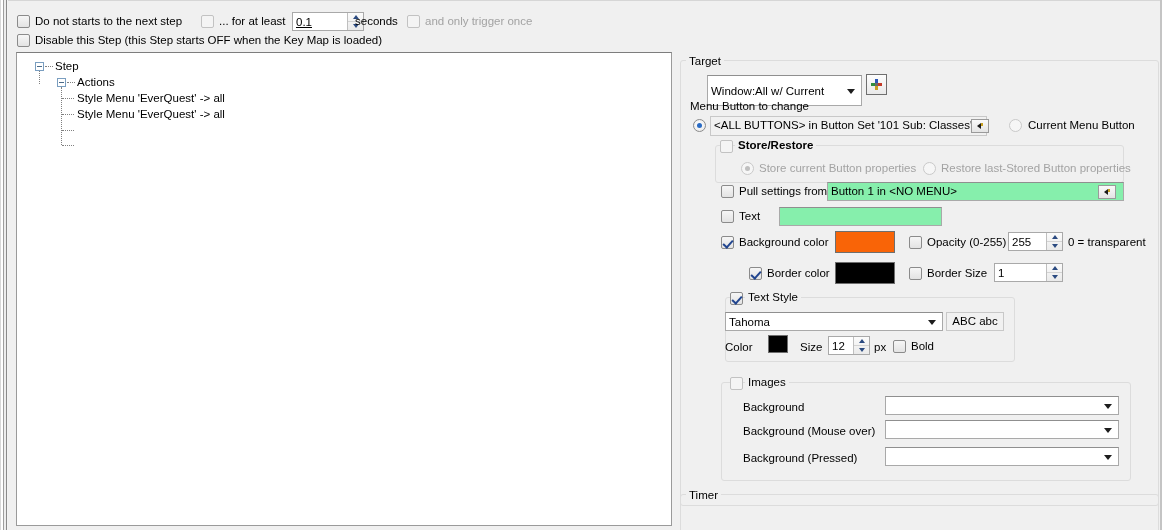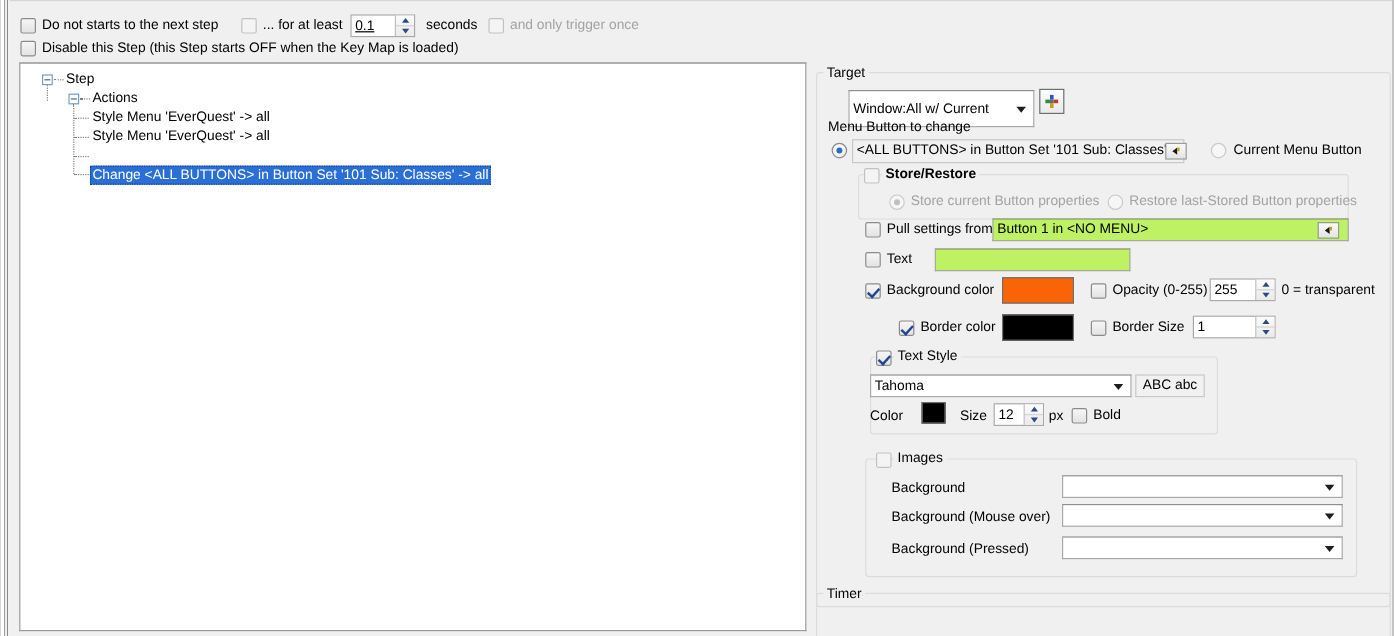--- a/index.html
+++ b/index.html
@@ -91,21 +91,21 @@
   .lbl {
     position: absolute;
     white-space: nowrap;
     line-height: 14px;
   }
   .lbl.dim { color: #a3a3a3; }
 
   .tbox {
     position: absolute;
     box-sizing: border-box;
-    background: #bef264;
+    background: #86efac;
     border: 1px solid #a9a9a9;
     border-top-color: #8f8f8f;
     line-height: 1;
     padding: 0 3px;
     display: flex;
     align-items: center;
     font-size: 11.5px;
     overflow: hidden;
     white-space: nowrap;
   }
@@ -281,21 +281,21 @@
   <div class="frame-edge-top"></div>
   <div class="frame-edge-left"></div>
   <div class="frame-edge-right"></div>
 
   <div class="chk" style="left:17px; top:15px;"></div>
   <div class="lbl" style="left:35px; top:14px;">Do not starts to the next step</div>
 
   <div class="chk disabled" style="left:201px; top:15px;"></div>
   <div class="lbl" style="left:219px; top:14px;">... for at least</div>
 
-  <div class="spin" style="left:292px; top:12px; width:54px; height:19px;text-decoration:underline;">
+  <div class="spin" style="left:292px; top:12px; width:72px; height:19px;text-decoration:underline;">
     <span>0.1</span>
     <div class="spin-btns">
       <div class="spin-up"></div>
       <div class="spin-dn"></div>
     </div>
   </div>
   <div class="lbl" style="left:355px; top:14px;">seconds</div>
 
   <div class="chk disabled" style="left:407px; top:15px;"></div>
   <div class="lbl dim" style="left:425px; top:14px;">and only trigger once</div>
@@ -318,21 +318,20 @@
 
     <div class="tdash" style="left:45px; top:45px; width:12px;"></div>
     <div class="tnode" style="left:60px; top:38px;">Style Menu 'EverQuest' -&gt; all</div>
 
     <div class="tdash" style="left:45px; top:61px; width:12px;"></div>
     <div class="tnode" style="left:60px; top:54px;">Style Menu 'EverQuest' -&gt; all</div>
 
     <div class="tdash" style="left:45px; top:77px; width:12px;"></div>
 
     <div class="tdash" style="left:45px; top:92px; width:12px;"></div>
-    <div class="tsel" style="left:58px; top:85px;">Change &lt;ALL BUTTONS&gt; in Button Set '101 Sub: Classes' -&gt; all</div>
   </div>
 
   <div id="right-panel">
 
     <div class="grp" style="left:0px; top:14px; width:479px; height:446px;"></div>
     <div class="grp-title" style="left:6px; top:9px;">Target</div>
 
     <div class="combo" style="left:27px; top:29px; width:155px; height:31px;">
       <span>Window:All w/ Current</span>
       <span class="arrow"></span>

